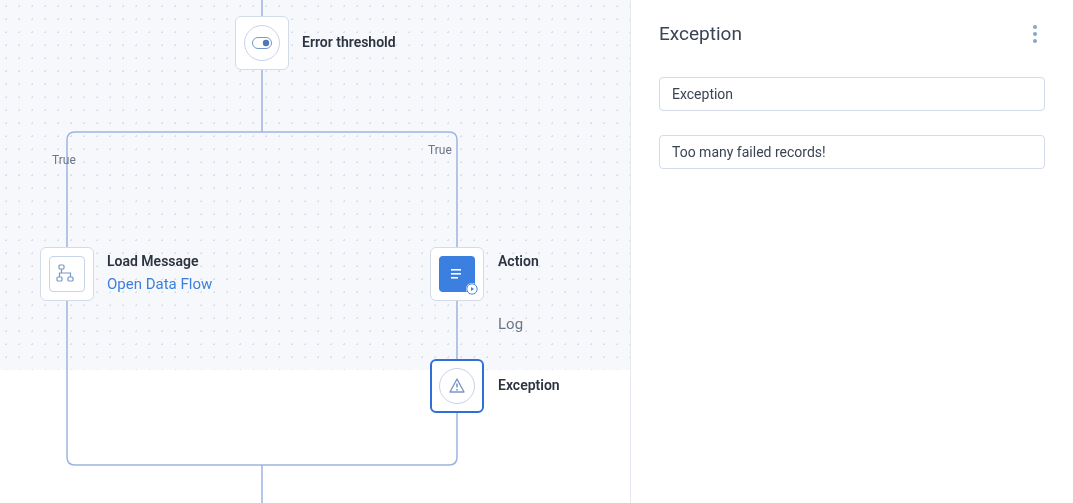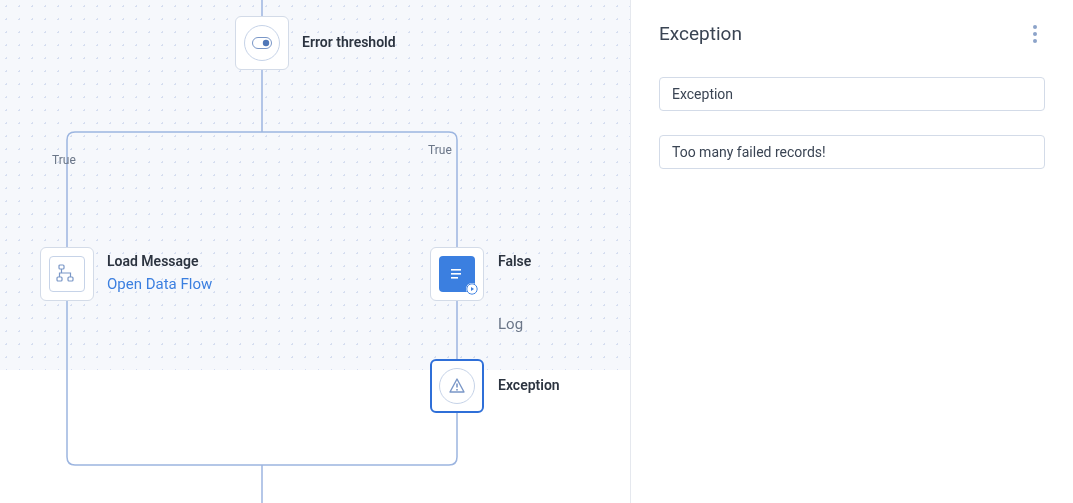--- a/index.html
+++ b/index.html
@@ -185,21 +185,21 @@
         <rect x="3" y="4" width="10" height="1.6" fill="#fff"></rect>
         <rect x="3" y="8" width="10" height="1.6" fill="#fff"></rect>
         <rect x="3" y="12" width="7" height="1.6" fill="#fff"></rect>
       </svg>
       <svg width="12" height="12" viewBox="0 0 12 12" style="position:absolute; right:-3px; bottom:-3px; background:#fff; border-radius:50%;">
         <circle cx="6" cy="6" r="5.2" fill="#fff" stroke="#3b7fe0" stroke-width="1"></circle>
         <path d="M 5 4 L 8 6 L 5 8 Z" fill="#3b7fe0"></path>
       </svg>
     </span>
   </div>
-  <div class="node-label" style="left:498px; top:253px;">False</div>
+  <div class="node-label" style="left:498px; top:253px;">Action</div>
   <div class="node-sublabel" style="left:498px; top:275px;margin-top:40px;">Log</div>
 
   <div class="node selected" style="left:430px; top:359px;">
     <span class="icon-wrap">
       <svg width="20" height="20" viewBox="0 0 20 20">
         <path d="M 10 3 L 17 16 H 3 Z" fill="none" stroke="#7a97c7" stroke-width="1.4" stroke-linejoin="round"></path>
         <rect x="9.2" y="7.5" width="1.6" height="4" fill="#7a97c7"></rect>
         <rect x="9.2" y="13" width="1.6" height="1.6" fill="#7a97c7"></rect>
       </svg>
     </span>

